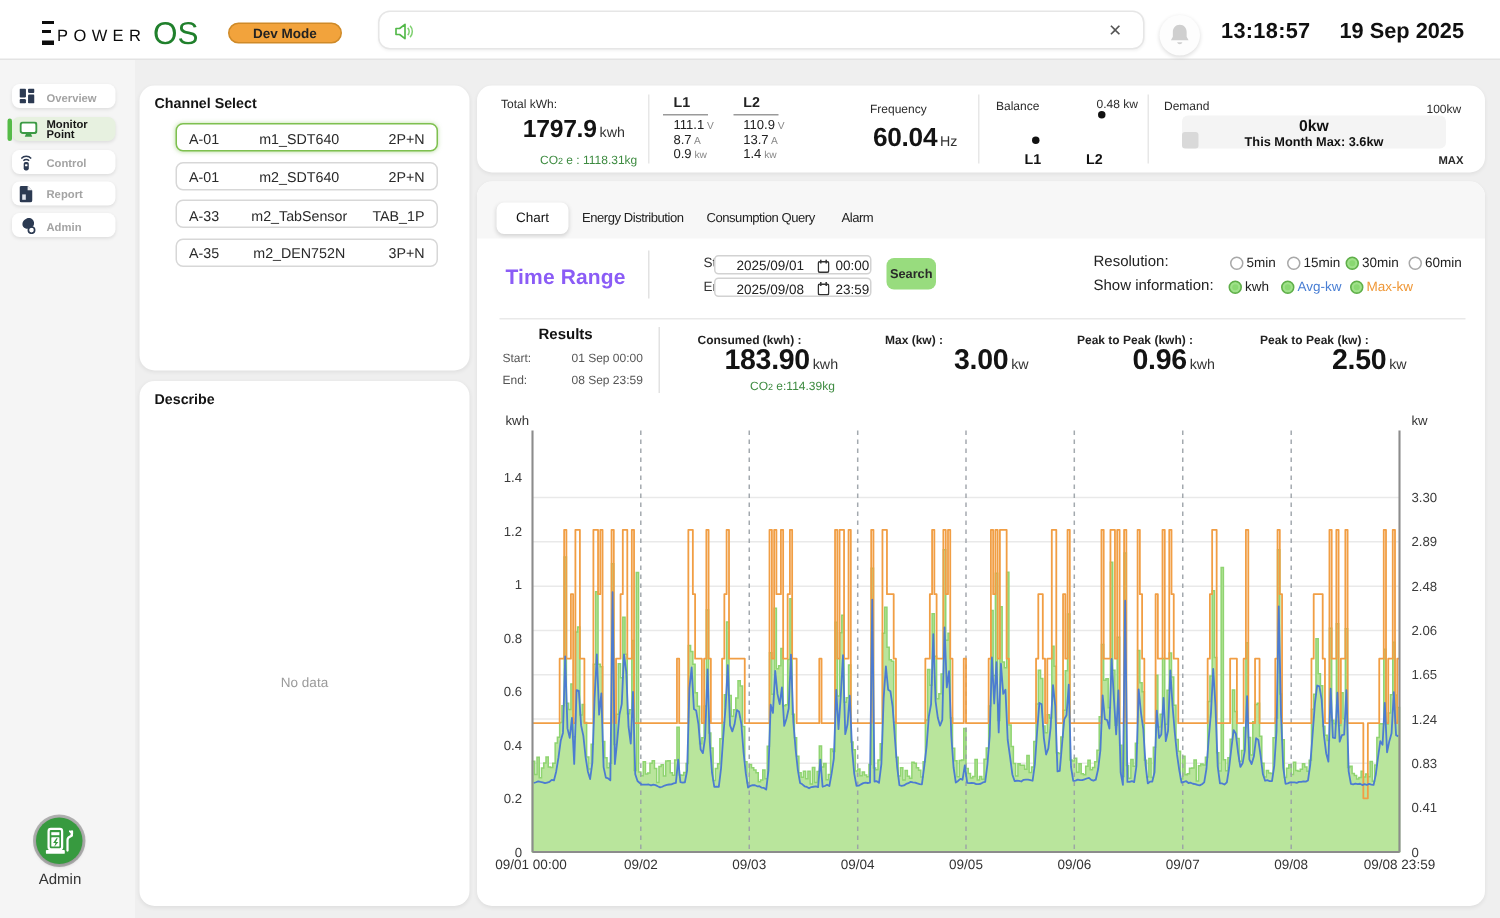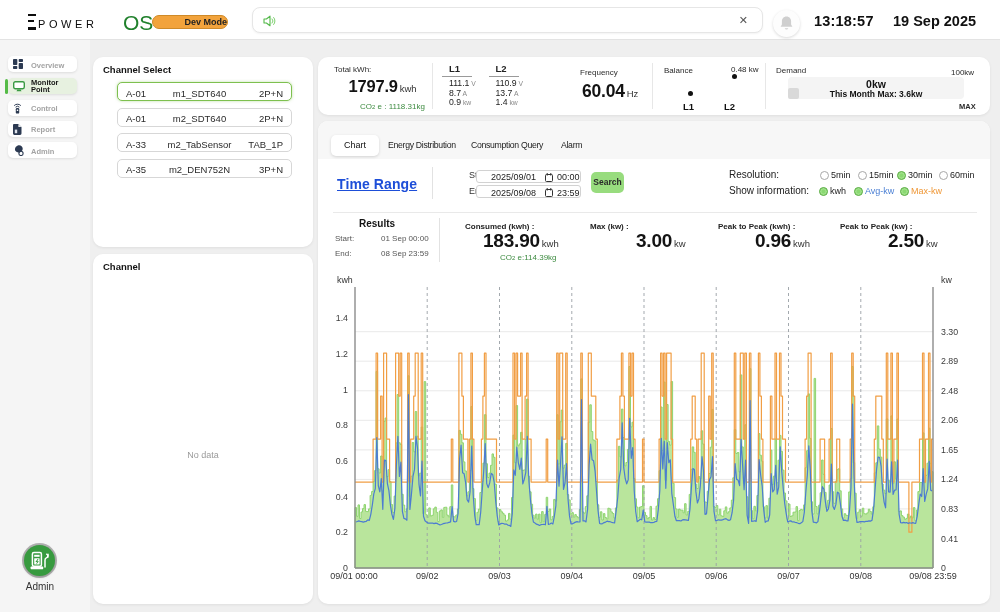--- a/index.html
+++ b/index.html
@@ -5,22 +5,22 @@
 * { margin:0; padding:0; box-sizing:border-box; }
 html,body { width:1000px; height:612px; overflow:hidden; }
 body { font-family:"Liberation Sans",sans-serif; background:#efefef; position:relative; }
 .card { position:absolute; background:#fff; border-radius:10px; box-shadow:0 1px 3px rgba(0,0,0,0.07); }
 
 
 #header { position:absolute; left:0; top:0; width:1000px; height:40px; background:#fff; border-bottom:1px solid #e3e3e3; }
 #logoE { position:absolute; left:28px; top:14px; width:7.5px; height:16px; }
 #logoE div { background:#0d0d0d; }
 .lp { position:absolute; left:38px; top:18px; font-size:11px; font-weight:400; letter-spacing:3.6px; color:#0a0a0a; }
-.los { position:absolute; left:123px; top:10.5px; font-size:21px; font-weight:400; color:#20802c; }
-#devmode { position:absolute; left:152px; top:15px; width:76px; height:14px; background:#f2a33c; border:1px solid #cf8a28; border-radius:8px; text-align:right; font-size:9px; font-weight:700; color:#222; line-height:13px; }
+.los { position:absolute; left:102px; top:10.5px; font-size:21px; font-weight:400; color:#20802c; }
+#devmode { position:absolute; left:152px; top:15px; width:76px; height:14px; background:#f2a33c; border:1px solid #cf8a28; border-radius:8px; text-align:center; font-size:9px; font-weight:700; color:#222; line-height:13px; }
 #banner { position:absolute; left:252px; top:7px; width:511px; height:26px; background:#fff; border:1px solid #e6e6e6; border-radius:8px; box-shadow:0 1px 2px rgba(0,0,0,0.05); }
 #banner .msg { position:absolute; left:28px; top:8.5px; font-size:7.6px; letter-spacing:-0.1px; color:#3c3c46; font-weight:500; white-space:nowrap; }
 #banner .x { position:absolute; right:14px; top:6px; font-size:11px; color:#555; }
 #avatar { position:absolute; left:773px; top:10px; width:27px; height:27px; border-radius:50%; background:#fdfdfd; box-shadow:0 1px 3px rgba(0,0,0,0.15); }
 #clock { position:absolute; left:814px; top:13px; font-size:14.5px; font-weight:600; color:#101010; letter-spacing:0.2px; white-space:nowrap; }
 #date { position:absolute; left:893px; top:13px; font-size:14.5px; font-weight:600; color:#101010; white-space:nowrap;text-align:right; }
 
 
 #sidebar { position:absolute; left:0; top:40px; width:90px; height:572px; background:#f5f5f5; }
 .sbtn { position:absolute; left:8px; width:69px; height:16px; background:#fff; border-radius:5px; box-shadow:0 1px 2.5px rgba(0,0,0,0.10); }
@@ -65,21 +65,21 @@
 #dbar .t1 { position:absolute; left:0; right:0; top:1px; text-align:center; font-size:10.5px; font-weight:700; color:#111; }
 #dbar .t2 { position:absolute; left:0; right:0; top:12px; text-align:center; font-size:8.5px; font-weight:700; color:#111; }
 #dsq { position:absolute; left:470px; top:30.5px; width:11px; height:11px; background:#d9d9d9; border-radius:2px; }
 
 
 #maincard { left:318px; top:121px; width:672px; height:483px; }
 #tabstrip { position:absolute; left:0; top:0; width:672px; height:38px; background:#f7f7f7; border-radius:10px 10px 0 0; }
 #tabchart { position:absolute; left:13px; top:14px; width:48px; height:21px; background:#fff; border-radius:5px; box-shadow:0 1px 3px rgba(0,0,0,0.15); text-align:center; font-size:9px; font-weight:500; color:#111; line-height:21px; }
 .tab { position:absolute; top:14px; height:21px; font-size:8.7px; letter-spacing:-0.3px; color:#222; line-height:21px; }
 
-#timerange { position:absolute; left:19px; top:55px; font-size:14px; font-weight:700; color:#1d4ed8; letter-spacing:0.1px;text-decoration:underline; }
+#timerange { position:absolute; left:19px; top:55px; font-size:14px; font-weight:700; color:#8b5cf6; letter-spacing:0.1px; }
 .tdiv { position:absolute; width:1px; background:#e2e2e2; }
 .flab { position:absolute; font-size:9px; color:#333;margin-left:27px; }
 .inp { position:absolute; height:13px; border:1px solid #d2d2d2; border-radius:3px; font-size:9px; color:#222; background:#fff; }
 .inp .tx { position:absolute; top:1.5px; }
 #search { position:absolute; left:273px; top:51px; width:33px; height:21px; background:#98dc7e; border-radius:5px; text-align:center; font-size:8.5px; font-weight:700; color:#2a2a2a; line-height:21px; }
 .rlab { position:absolute; font-size:10px; color:#222; }
 .radio { position:absolute; width:9px; height:9px; border-radius:50%; background:#fff; border:1px solid #a8a8a8; }
 .radio.on { background:#8ad872; border:1px solid #5fae49; box-shadow:inset 0 0 0 1.5px #9fe189; }
 .ropt { position:absolute; font-size:9px; color:#222; }
 
@@ -196,21 +196,21 @@
       <span class="c3">TAB_1P</span>
     </div>
   <div class="chrow" style="top:101.5px">
       <span class="c1">A-35</span>
       <span class="c2">m2_DEN752N</span>
       <span class="c3">3P+N</span>
     </div>
 </div>
 
 <div class="card" id="descard">
-  <h3>Channel</h3>
+  <h3>Describe</h3>
   <div class="nodata">No data</div>
 </div>
 
 <div class="card" id="infocard">
   <div class="ilab" style="left:16px;top:8px">Total kWh:</div>
   <div class="bignum" style="left:30.5px;top:20px">1797.9<span class="unit"> kwh</span></div>
   <div class="co2" style="left:42px;top:45px">CO<span style="font-size:6px">2</span> e&nbsp;:&nbsp;1118.31kg</div>
   <div class="vdiv" style="left:114px"></div>
 
   <div class="lcol" style="left:124px">

